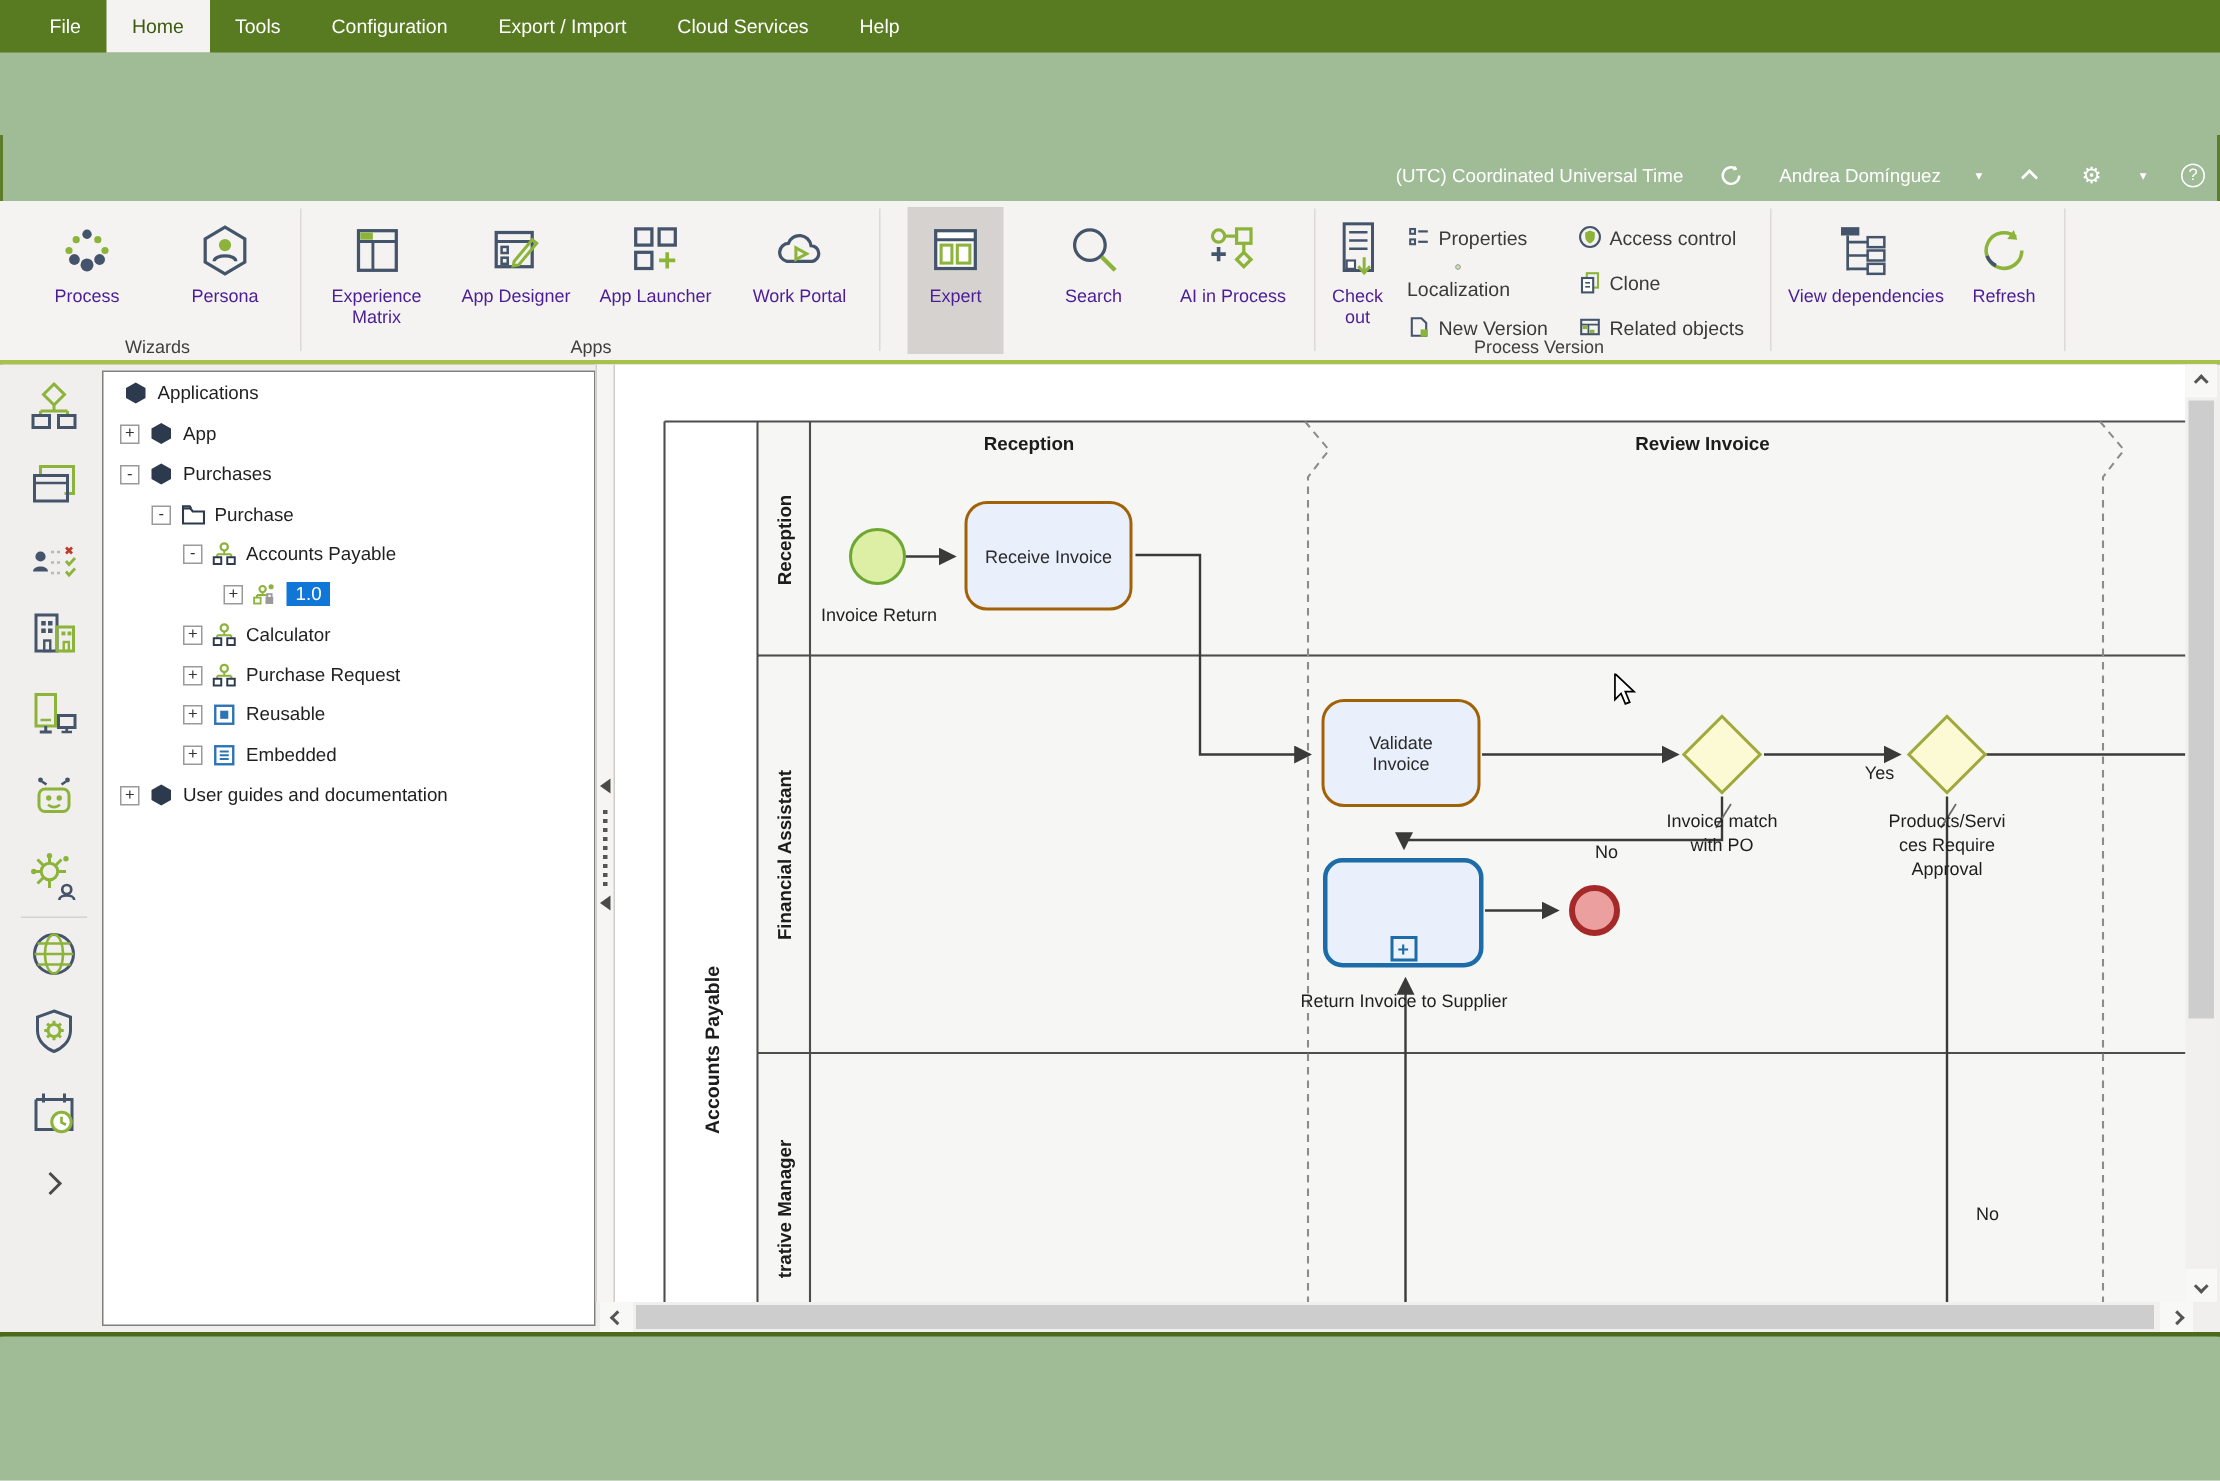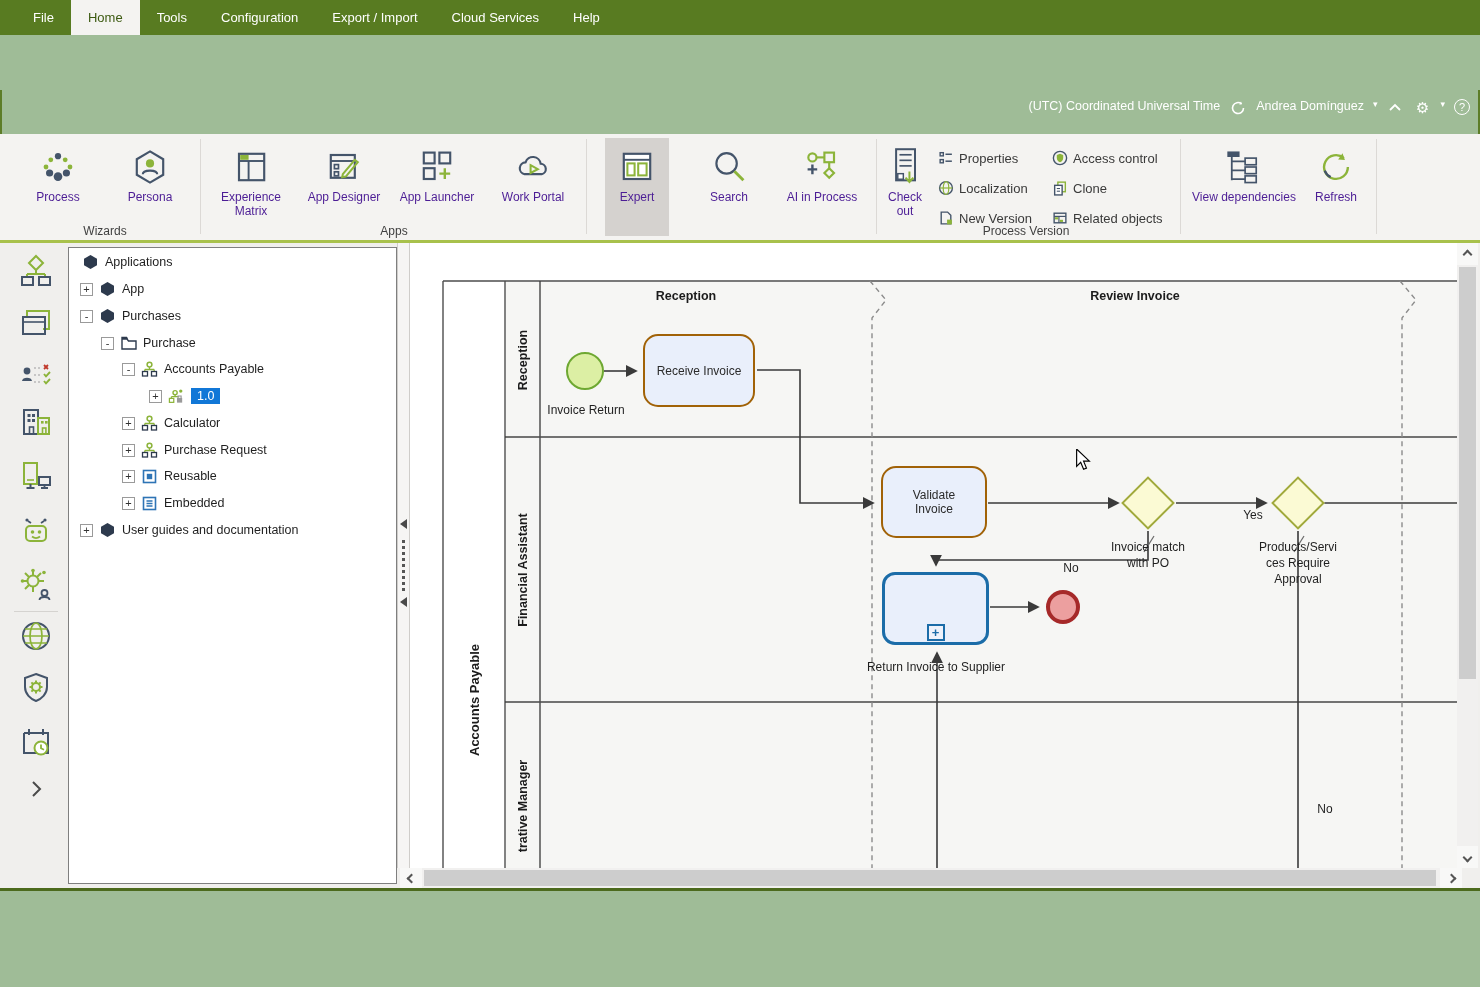--- a/index.html
+++ b/index.html
@@ -9,21 +9,21 @@
     background:#9fbc97; font-family:"Liberation Sans", sans-serif;
     -webkit-font-smoothing:antialiased;
   }
   .abs { position:absolute; }
 
   
   #topstrip { left:0; top:90; width:1480px; height:9px; background:#43611c; }
   #menubar  { left:0; top:99; width:1480px; height:35px; background:#587b21; display:flex; align-items:stretch; padding-left:16px; }
   .mtab { color:#fff; font-size:13px; display:flex; align-items:center; padding:0 17px; cursor:default; }
   .mtab.active { background:#f4f3f1; color:#3c5a11; }
-  #mbar-right { position:absolute; right:10px; top:99px; height:35px; display:flex; gap:9px; color:#fff; font-size:12.5px; }
+  #mbar-right { position:absolute; right:10px; top:99px; height:35px; display:flex; align-items:center; gap:23px; color:#fff; font-size:12.5px; }
   .mb-ic { display:flex; align-items:center; justify-content:center; width:18px; height:18px; color:#fff; }
   .caret { font-size:9px; color:#fff; }
   .helpcirc { width:16px; height:16px; border:1.4px solid #fff; border-radius:50%; font-size:11px; display:flex; align-items:center; justify-content:center; }
 
   
   #ribbon { left:0; top:134px; width:1480px; height:106px; background:#f4f3f1; }
   #ribbon-accent { left:0; top:240px; width:1480px; height:3px; background:#a8c14c; }
   .big-btn { position:absolute; top:138px; height:98px; text-align:center; font-size:12px; color:#4c1d95; padding-top:6px; }
   .big-btn .bicon { height:46px; display:flex; align-items:center; justify-content:center; }
   .big-btn.active { background:#d5d2cf; }
@@ -251,21 +251,21 @@
 </div>
 <div class="sm-btn" style="left:938px;top:146px;">
   <svg width="16" height="16" viewBox="0 0 15 15">
       <rect x="2" y="2.5" width="3" height="3" fill="none" stroke="#44546a" stroke-width="1.3"></rect>
       <line x1="7" y1="4" x2="13" y2="4" stroke="#44546a" stroke-width="1.4"></line>
       <rect x="2" y="9" width="3" height="3" fill="none" stroke="#44546a" stroke-width="1.3"></rect>
       <line x1="7" y1="10.5" x2="13" y2="10.5" stroke="#44546a" stroke-width="1.4"></line>
     </svg>
   <span>Properties</span>
 </div>
-<div class="sm-btn" style="left:938px;top:176px;">
+<div class="sm-btn" style="left:938px;top:176px;flex-direction:column;">
   <svg width="16" height="16" viewBox="0 0 15 15">
       <circle cx="7.5" cy="7.5" r="6" fill="none" stroke="#44546a" stroke-width="1.3"></circle>
       <ellipse cx="7.5" cy="7.5" rx="2.6" ry="6" fill="none" stroke="#8cb43a" stroke-width="1.1"></ellipse>
       <line x1="1.5" y1="7.5" x2="13.5" y2="7.5" stroke="#8cb43a" stroke-width="1.1"></line>
     </svg>
   <span>Localization</span>
 </div>
 <div class="sm-btn" style="left:938px;top:206px;">
   <svg width="16" height="16" viewBox="0 0 15 15">
       <path d="M3 2 h6 l3 3 v8 h-9 Z" fill="none" stroke="#44546a" stroke-width="1.3"></path>

